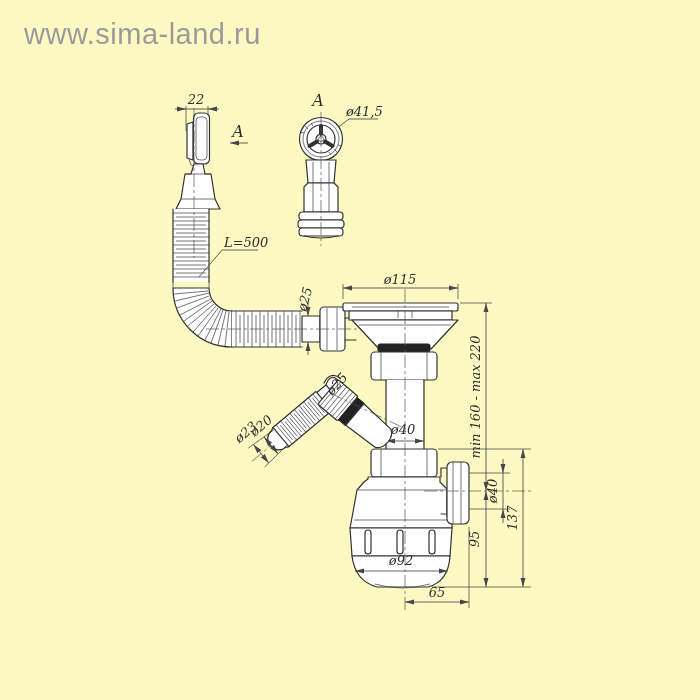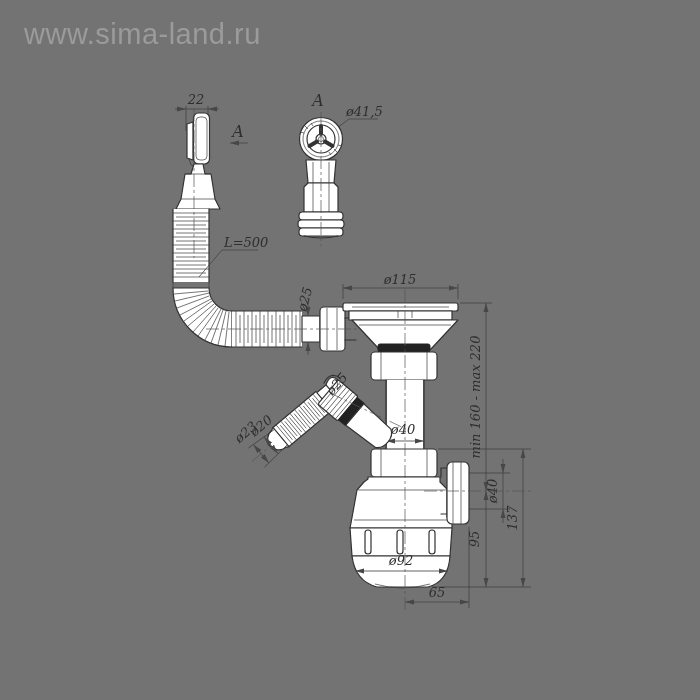--- a/index.html
+++ b/index.html
@@ -1,16 +1,16 @@
 <!DOCTYPE html>
 <html><head>
 <meta charset="utf-8">
 <style>
   html,body{margin:0;padding:0;background:#fff;}
-  #stage{position:relative;width:700px;height:700px;background:#737373;overflow:hidden;
+  #stage{position:relative;width:700px;height:700px;background:#fef9c3;overflow:hidden;
          font-family:"Liberation Sans",sans-serif;}
   svg{position:absolute;left:0;top:0;}
   .ol{stroke:#333;stroke-width:1.2;fill:none;stroke-linejoin:round;stroke-linecap:round;}
   .olf{stroke:#333;stroke-width:1.2;fill:#fff;stroke-linejoin:round;}
   .thin{stroke:#3a3a3a;stroke-width:0.7;fill:none;}
   .dim{stroke:#474747;stroke-width:0.85;fill:none;}
   .cl{stroke:#555;stroke-width:0.7;fill:none;stroke-dasharray:13 3 3 3;}
   .dark{fill:#222;stroke:#222;}
   .spoke{stroke:#333;stroke-width:4;stroke-linecap:round;fill:none;}
   text.dt{font-family:"DejaVu Serif",serif;font-style:italic;font-size:13px;fill:#2e2e2e;}

